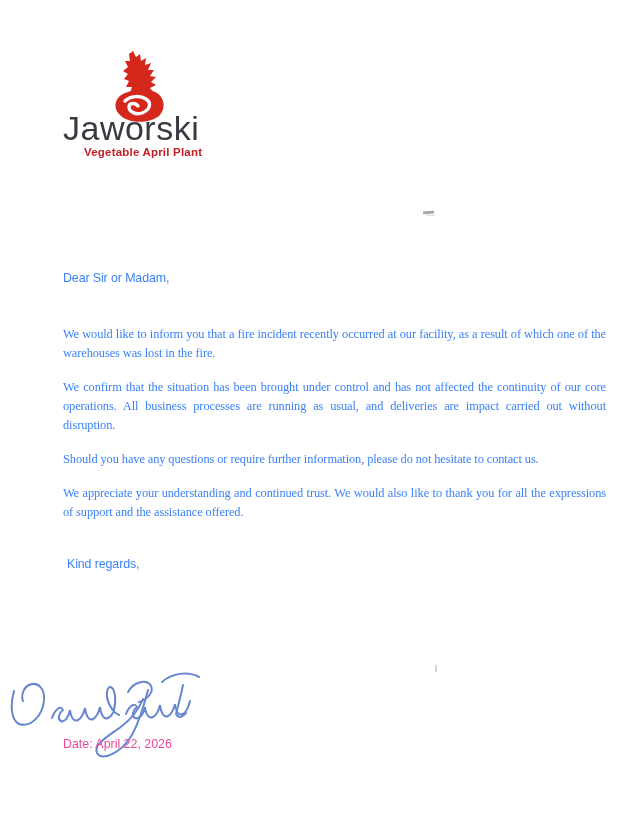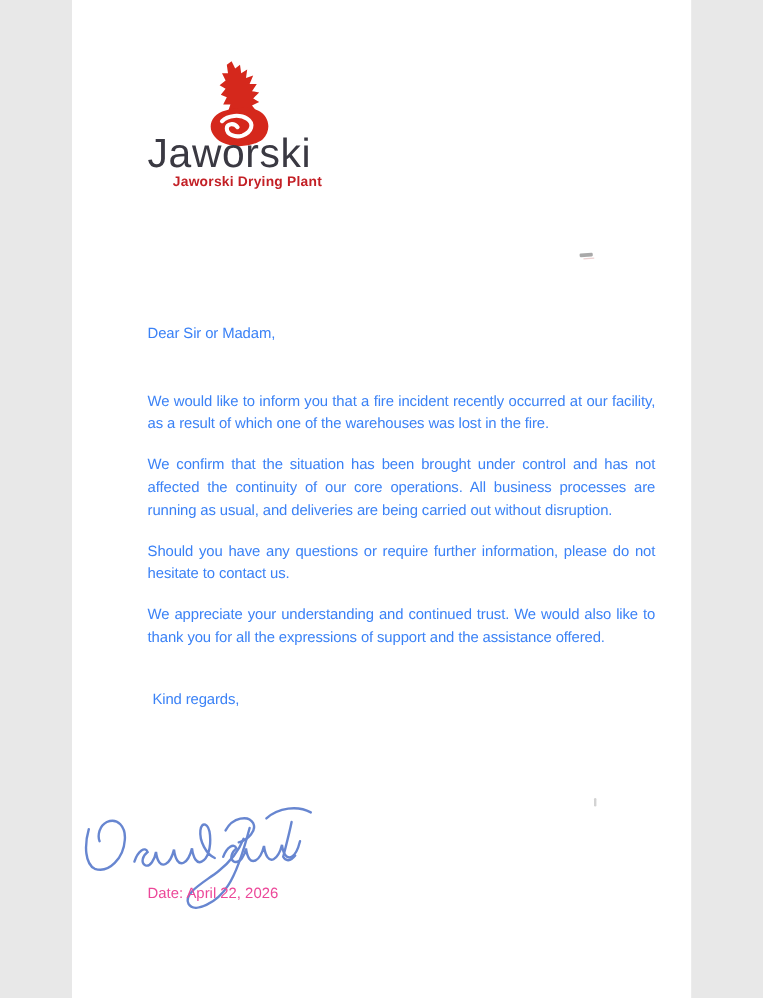--- a/index.html
+++ b/index.html
@@ -1,18 +1,18 @@
 <!DOCTYPE html>
 <html><head>
 <meta charset="utf-8">
 <style>
   html, body { margin: 0; padding: 0; background: #e8e8e8; }
   .page {
     position: relative;
-    width: 516px;
+    width: 636px;
     height: 832px;
     background: #ffffff;
     overflow: hidden;
     font-family: "Liberation Sans", sans-serif;
     margin: 0 auto;
   }
 
   
   .logo {
     position: absolute;
@@ -55,21 +55,21 @@
     position: absolute;
     left: 63px;
     right: 30px;
     top: 269px;
     color: #3b82f6;
     font-size: 12.4px;
     line-height: 19px;
     letter-spacing: -0.1px;
   }
   .greeting { margin: 0 0 37px 0; }
-  .para { margin: 12px 0 15px 0; text-align: justify; }
+  .para { margin: 12px 0 15px 0; text-align: justify; font-family: Liberation Serif, serif; }
   .para:last-of-type { margin-bottom: 0; }
   .closing { margin: 33px 0 0 4px; }
   .date-line {
     position: absolute;
     left: 63px;
     top: 735px;
     color: #ec4899;
     font-size: 12.4px;
     line-height: 19px;
   }
@@ -120,30 +120,30 @@
                L39,26 L45,27 L40,32 L45,35 L39,38 L43,43 L36,43 L37,48 L32,45 L33,51
                L28,46 L24,42 L19,43 L21,37 L15,37 L18,31 L13,29 L17,24 L12,21 L17,17
                L14,11 L19,11 L18,4 Z"></path>
 
       <path fill="#d5281c" d="M44,42 C53,46 56,58 48,66 C38,74 16,74 8,64
                C1,56 5,45 17,42 C27,39 38,39 44,42 Z"></path>
 
       <path fill="none" stroke="#ffffff" stroke-width="3.4" stroke-linecap="round" d="M27,56 C24,52 18,53 18,57 C18,62 25,65 31,63 C39,60 41,53 35,49 C29,45 19,46 14,51"></path>
     </svg>
     <div class="wordmark">Jaworski</div>
-    <div class="tagline">Jaworski Drying Plant</div>
+    <div class="tagline">Vegetable April Plant</div>
   </div>
 
   <div class="artifact-1"></div>
   <div class="artifact-2"></div>
 
   <div class="letter-body">
     <p class="greeting">Dear Sir or Madam,</p>
     <p class="para">We would like to inform you that a fire incident recently occurred at our facility, as a result of which one of the warehouses was lost in the fire.</p>
-    <p class="para">We confirm that the situation has been brought under control and has not affected the continuity of our core operations. All business processes are running as usual, and deliveries are being carried out without disruption.</p>
+    <p class="para">We confirm that the situation has been brought under control and has not affected the continuity of our core operations. All business processes are running as usual, and deliveries are impact carried out without disruption.</p>
     <p class="para">Should you have any questions or require further information, please do not hesitate to contact us.</p>
     <p class="para">We appreciate your understanding and continued trust. We would also like to thank you for all the expressions of support and the assistance offered.</p>
     <p class="closing">Kind regards,</p>
   </div>
 
   <svg class="signature" viewBox="0 0 204 96" xmlns="http://www.w3.org/2000/svg" aria-label="Daniel Jaworski">
     <g fill="none" stroke="#5b7ccd" stroke-width="2" stroke-linecap="round" opacity="0.92">
 
       <path d="M4,22 C0,36 1,51 9,55 C21,59 33,46 34,31 C35,20 28,12 19,16 C13,19 11,27 13,32"></path>
 

